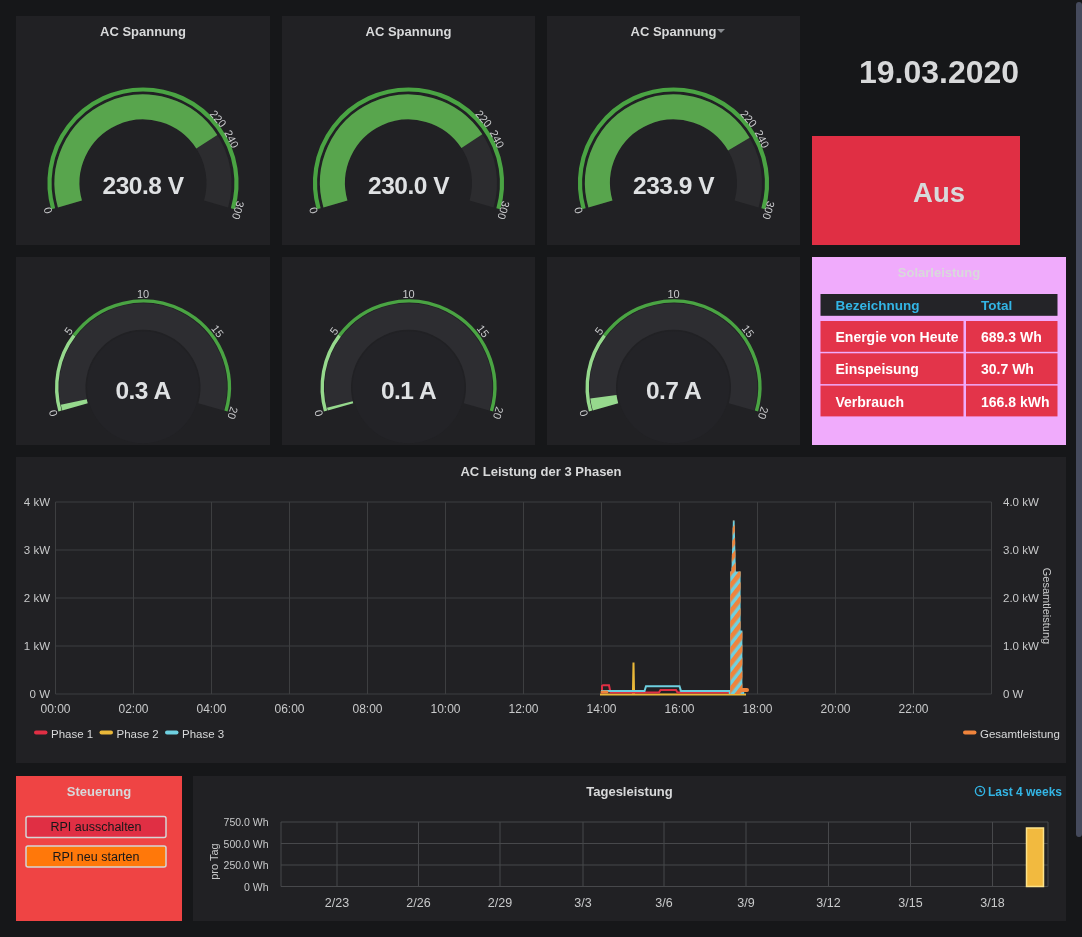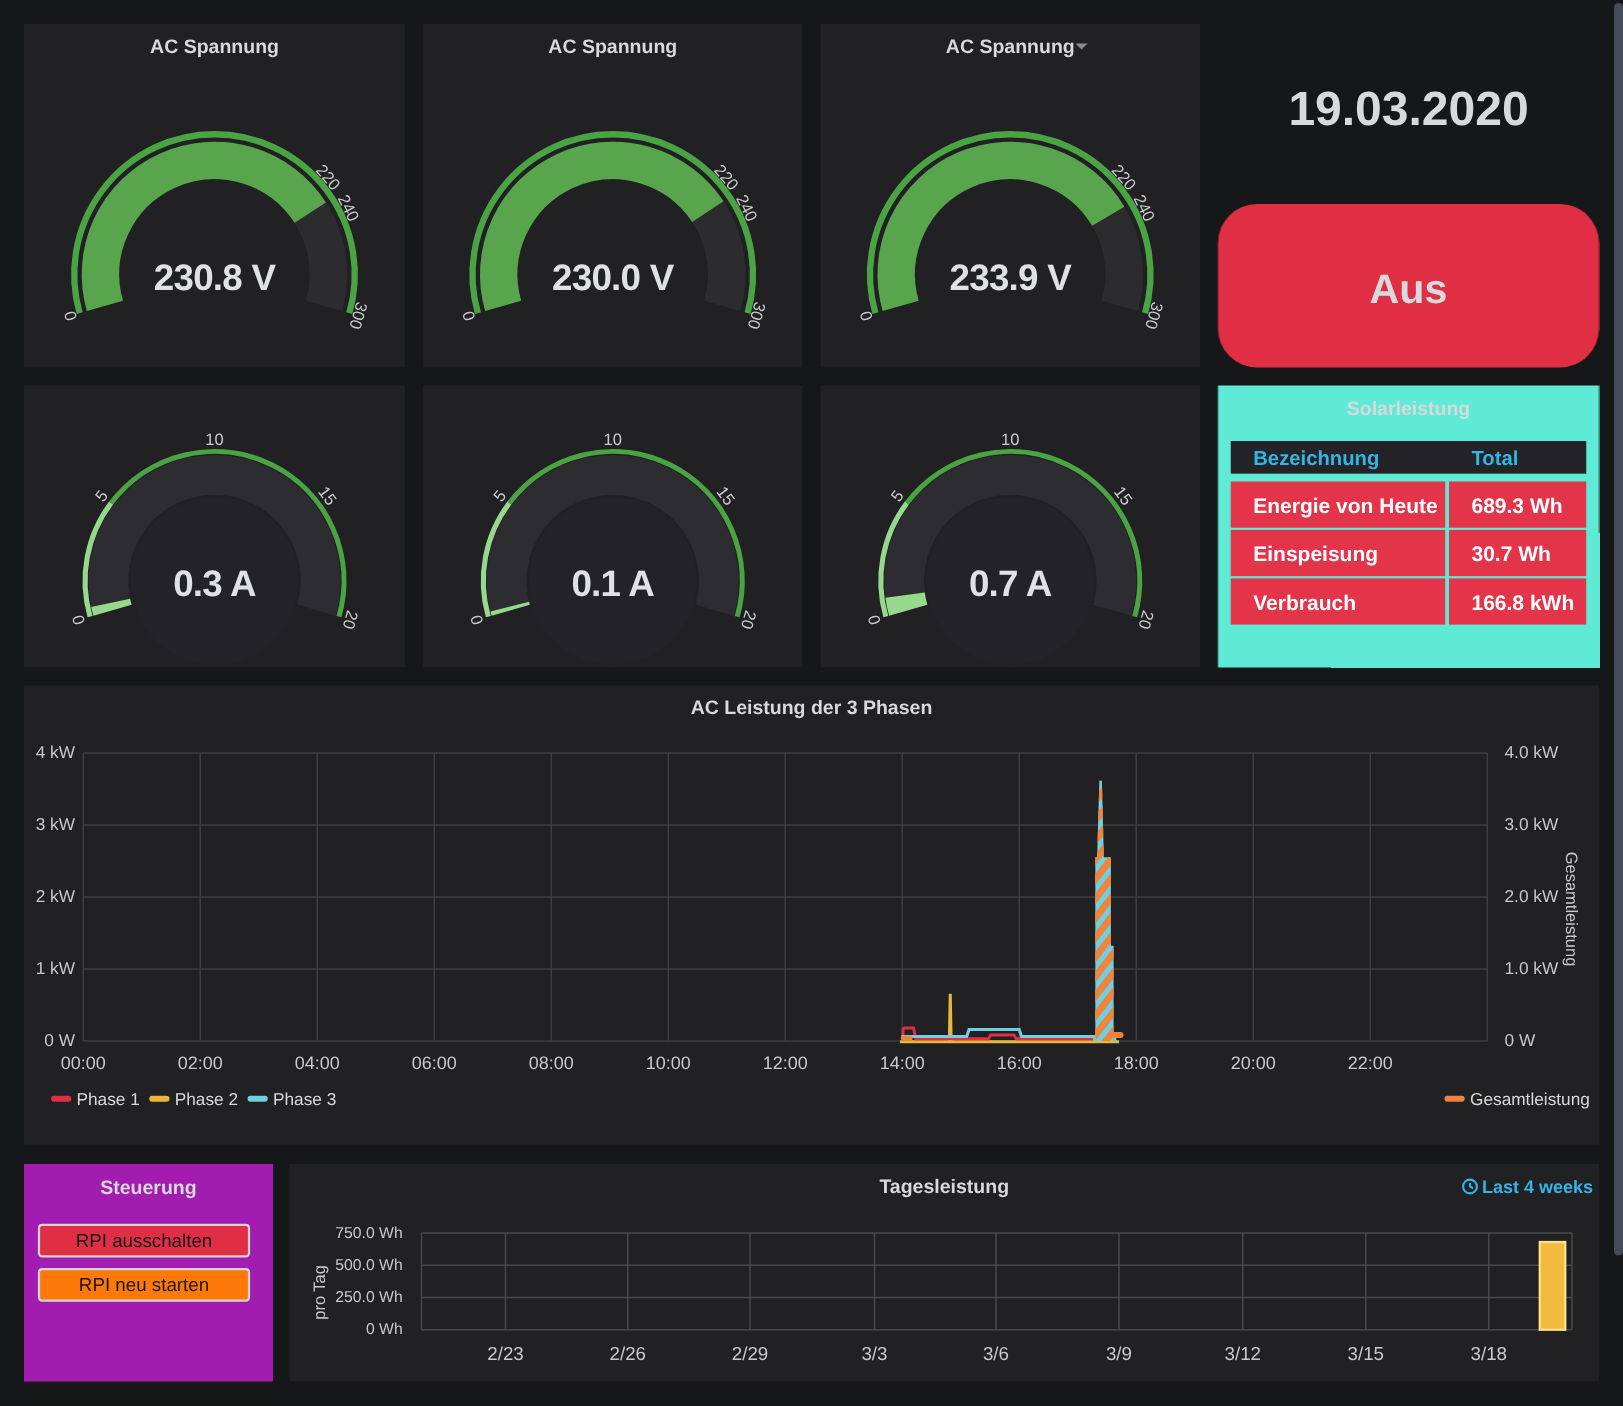--- a/index.html
+++ b/index.html
@@ -53,21 +53,21 @@
     </svg>
   </div>
 <div style="position:absolute;top:28.5px;left:717px;width:0;height:0;border-left:4px solid transparent;border-right:4px solid transparent;border-top:4.5px solid #8a8d91;"></div>
 <div class="panel" style="left:812px;top:16px;width:254px;height:108px;background:transparent;text-decoration:underline;">
     <svg width="254" height="108" style="position:absolute;left:0;top:0;transform:translateZ(0)">
       <g opacity="0.999">
         <text x="127" y="56" text-anchor="middle" dominant-baseline="central" font-size="32" font-weight="700" fill="#d8d9da">19.03.2020</text>
       </g>
     </svg>
   </div>
-<div class="panel" style="left:812px;top:136px;width:254px;height:109px;background:#e02f44;border-radius:26px;">
+<div class="panel" style="left:812px;top:136px;width:208px;height:109px;background:#e02f44;">
     <svg width="254" height="109" style="position:absolute;left:0;top:0;transform:translateZ(0)">
       <g opacity="0.999">
         <text x="127" y="56.5" text-anchor="middle" dominant-baseline="central" font-size="27.5" font-weight="700" fill="#d8d9da">Aus</text>
       </g>
     </svg>
   </div>
 <div class="panel" style="left:16px;top:257px;width:254px;height:188px;background:#212124;">
     <svg width="254" height="188" style="position:absolute;left:0;top:0;transform:translateZ(0)">
       <g opacity="0.999">
         <circle cx="127.0" cy="130.3" r="56" fill="#232327"></circle>
@@ -111,21 +111,21 @@
 <path d="M 57.58 78.36 A 86.30 86.30 0 0 1 209.46 154.09" fill="none" stroke="#4aa443" stroke-width="3.4" stroke-linecap="butt"></path>
 <text x="36.6" y="156.1" transform="rotate(-106.0 36.6 156.1)" text-anchor="middle" dominant-baseline="central" font-size="11" font-weight="400" fill="#c9cacc">0</text>
 <text x="51.8" y="74.0" transform="rotate(-53.0 51.8 74.0)" text-anchor="middle" dominant-baseline="central" font-size="11" font-weight="400" fill="#c9cacc">5</text>
 <text x="126.5" y="36.8" transform="rotate(0.0 126.5 36.8)" text-anchor="middle" dominant-baseline="central" font-size="11" font-weight="400" fill="#c9cacc">10</text>
 <text x="201.2" y="74.0" transform="rotate(53.0 201.2 74.0)" text-anchor="middle" dominant-baseline="central" font-size="11" font-weight="400" fill="#c9cacc">15</text>
 <text x="216.4" y="156.1" transform="rotate(106.0 216.4 156.1)" text-anchor="middle" dominant-baseline="central" font-size="11" font-weight="400" fill="#c9cacc">20</text>
 <text x="126.5" y="133" text-anchor="middle" dominant-baseline="central" font-size="24.5" font-weight="700" fill="#dfe1e3" letter-spacing="-0.5">0.7 A</text>
       </g>
     </svg>
   </div>
-<div class="panel" style="left:812px;top:257px;width:254px;height:188px;background:#5eead4;">
+<div class="panel" style="left:812px;top:257px;width:254px;height:188px;background:#f0abfc;">
     <svg width="254" height="188" style="position:absolute;left:0;top:0;transform:translateZ(0)">
       <g opacity="0.999">
         <text x="127" y="15" text-anchor="middle" dominant-baseline="central" font-size="13" font-weight="700" fill="#d8d9da">Solarleistung</text>
 <rect x="8.5" y="37" width="237" height="21.8" fill="#242428"></rect>
 <text x="23.5" y="48.4" text-anchor="start" dominant-baseline="central" font-size="13.5" font-weight="700" fill="#33b5e5">Bezeichnung</text>
 <text x="169" y="48.4" text-anchor="start" dominant-baseline="central" font-size="13.5" font-weight="700" fill="#33b5e5">Total</text>
 <rect x="8.5" y="64.0" width="143" height="30.8" fill="#e3344a"></rect>
 <rect x="154" y="64.0" width="91.5" height="30.8" fill="#e3344a"></rect>
 <text x="23.5" y="79.9" text-anchor="start" dominant-baseline="central" font-size="14" font-weight="700" fill="#ffffff">Energie von Heute</text>
 <text x="169" y="79.9" text-anchor="start" dominant-baseline="central" font-size="14" font-weight="700" fill="#ffffff">689.3 Wh</text>
@@ -204,21 +204,21 @@
 <rect x="83.5" y="273.5" width="13.5" height="4" rx="2" fill="#eab839"></rect>
         <text x="100.5" y="276.5" text-anchor="start" dominant-baseline="central" font-size="11.5" font-weight="400" fill="#d8d9da">Phase 2</text>
 <rect x="149" y="273.5" width="13.5" height="4" rx="2" fill="#6ed0e0"></rect>
         <text x="166" y="276.5" text-anchor="start" dominant-baseline="central" font-size="11.5" font-weight="400" fill="#d8d9da">Phase 3</text>
 <rect x="947" y="273.5" width="13.5" height="4" rx="2" fill="#ef843c"></rect>
 <text x="964" y="276.5" text-anchor="start" dominant-baseline="central" font-size="11.5" font-weight="400" fill="#d8d9da">Gesamtleistung</text>
 <text x="525" y="14.5" text-anchor="middle" dominant-baseline="central" font-size="13" font-weight="700" fill="#d8d9da">AC Leistung der 3 Phasen</text>
       </g>
     </svg>
   </div>
-<div class="panel" style="left:16px;top:776px;width:166px;height:145px;background:#a21caf;">
+<div class="panel" style="left:16px;top:776px;width:166px;height:145px;background:#ef4444;">
     <svg width="166" height="145" style="position:absolute;left:0;top:0;transform:translateZ(0)">
       <g opacity="0.999">
         <text x="83" y="15.5" text-anchor="middle" dominant-baseline="central" font-size="13" font-weight="700" fill="#d8d9da">Steuerung</text>
 <rect x="10" y="40.5" width="140" height="21" rx="2" fill="#e02f44" stroke="#d5d5d5" stroke-width="1.5"></rect>
 <text x="80" y="51.0" text-anchor="middle" dominant-baseline="central" font-size="12.5" font-weight="400" fill="#161719">RPI ausschalten</text>
 <rect x="10" y="70" width="140" height="21" rx="2" fill="#ff780a" stroke="#d5d5d5" stroke-width="1.5"></rect>
 <text x="80" y="80.5" text-anchor="middle" dominant-baseline="central" font-size="12.5" font-weight="400" fill="#161719">RPI neu starten</text>
       </g>
     </svg>
   </div>

